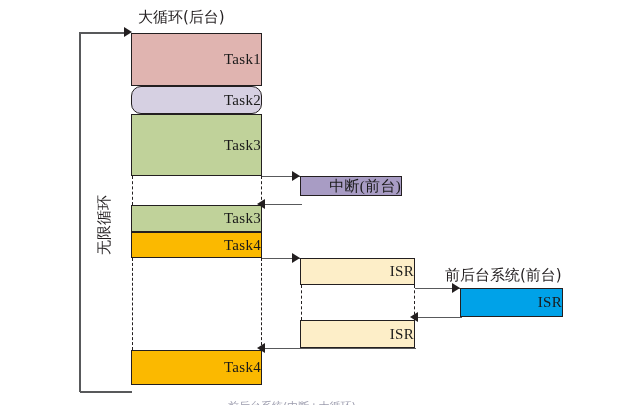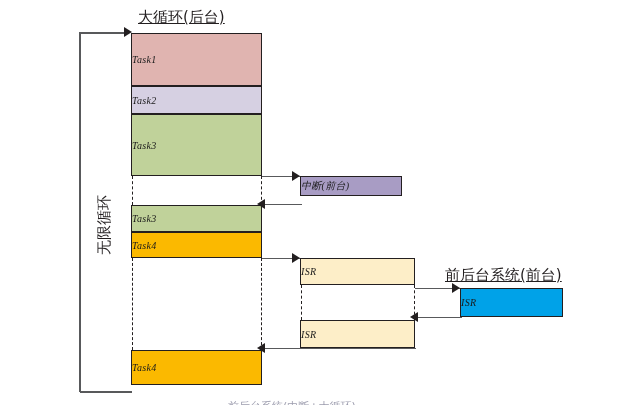--- a/index.html
+++ b/index.html
@@ -16,34 +16,32 @@
     height: 405px;
     background: #ffffff;
     overflow: hidden;
   }
   .box {
     position: absolute;
     box-sizing: border-box;
     border: 1.4px solid #231f20;
     display: flex;
     align-items: center;
-    justify-content: flex-start;
-    font-size: 10px;
+    justify-content: flex-end;
+    font-size: 15px;
     color: #1a1a1a;
     letter-spacing: 0.3px;
     white-space: nowrap;
-    font-style: italic;
   }
   .label {
     position: absolute;
     font-size: 15px;
     color: #231f20;
     white-space: nowrap;
     font-family: "DejaVu Sans", "Liberation Sans", sans-serif;
-    text-decoration: underline;
   }
   .dashed-v {
     position: absolute;
     width: 0;
     border-left: 1.6px dashed #231f20;
   }
   .arrow-right {
     position: absolute;
     width: 0;
     height: 0;
@@ -97,21 +95,21 @@
   <div class="loopline" style="left:79px; top:32px; width:1.6px; height:360px;"></div>
   <div class="loopline" style="left:80px; top:391px; width:52px; height:1.6px;"></div>
   <div class="arrow-right" style="left:124px; top:27px;"></div>
 
   <div class="vtext" style="left:95px; top:255px;">无限循环</div>
 
   <div class="box" style="left:131px; top:33px; width:131px; height:53px; background:#e0b4b0;">
     <span>Task1</span>
   </div>
 
-  <div class="box" style="left:131px; top:86px; width:131px; height:28px; background:#d6d0e2;">
+  <div class="box" style="left:131px; top:86px; width:131px; height:28px; background:#d6d0e2;border-radius:10px;">
     <span>Task2</span>
   </div>
 
   <div class="box" style="left:131px; top:114px; width:131px; height:62px; background:#c0d29a;">
     <span>Task3</span>
   </div>
 
   <div class="dashed-v" style="left:132px; top:176px; height:29px;"></div>
   <div class="dashed-v" style="left:261px; top:176px; height:29px;"></div>
 

